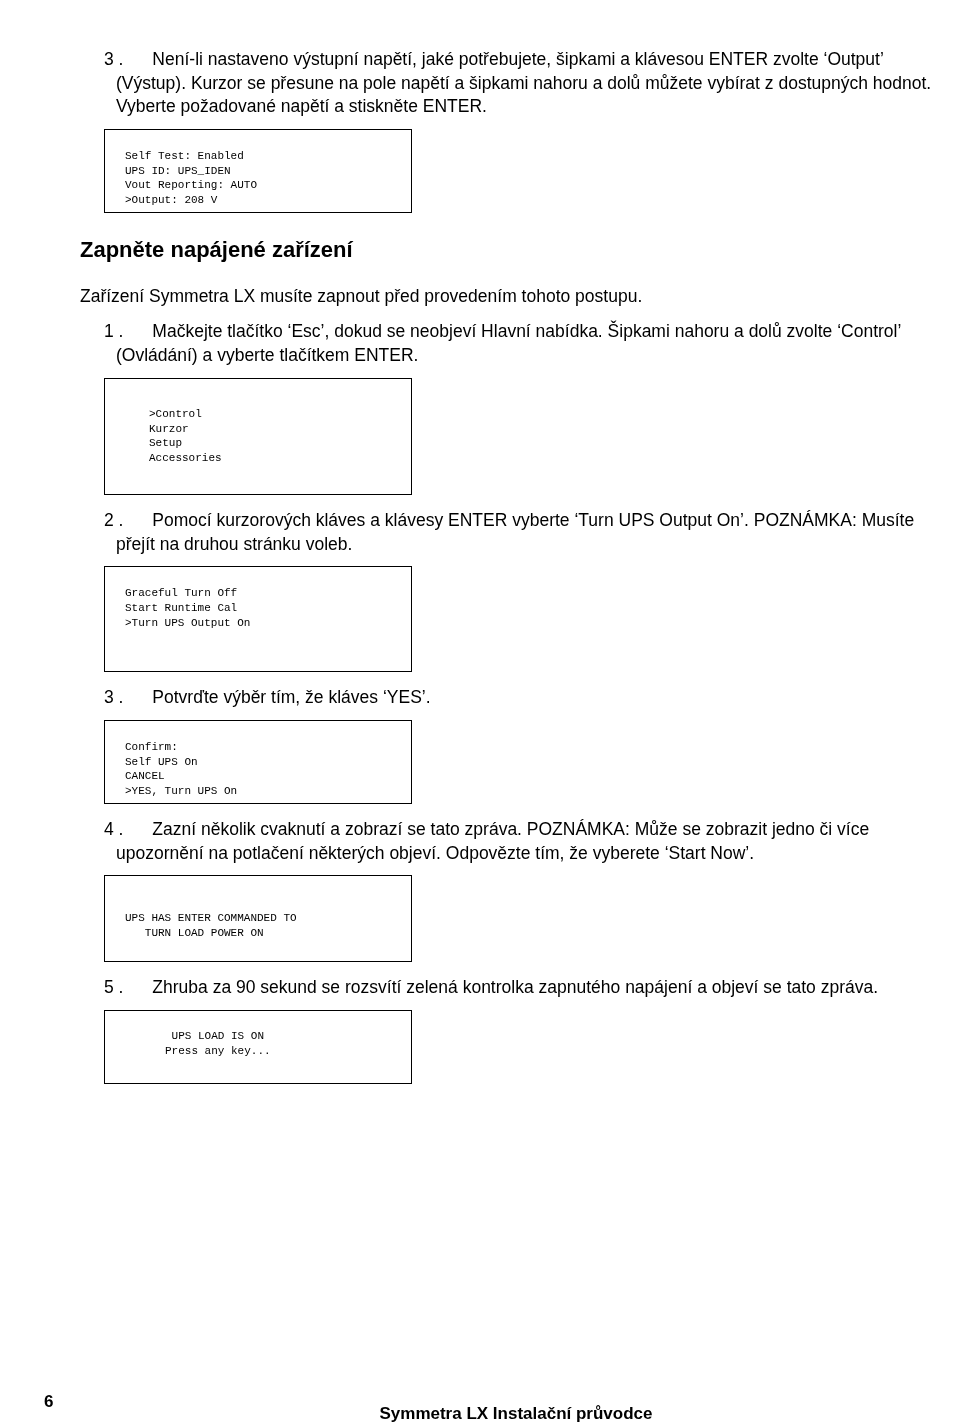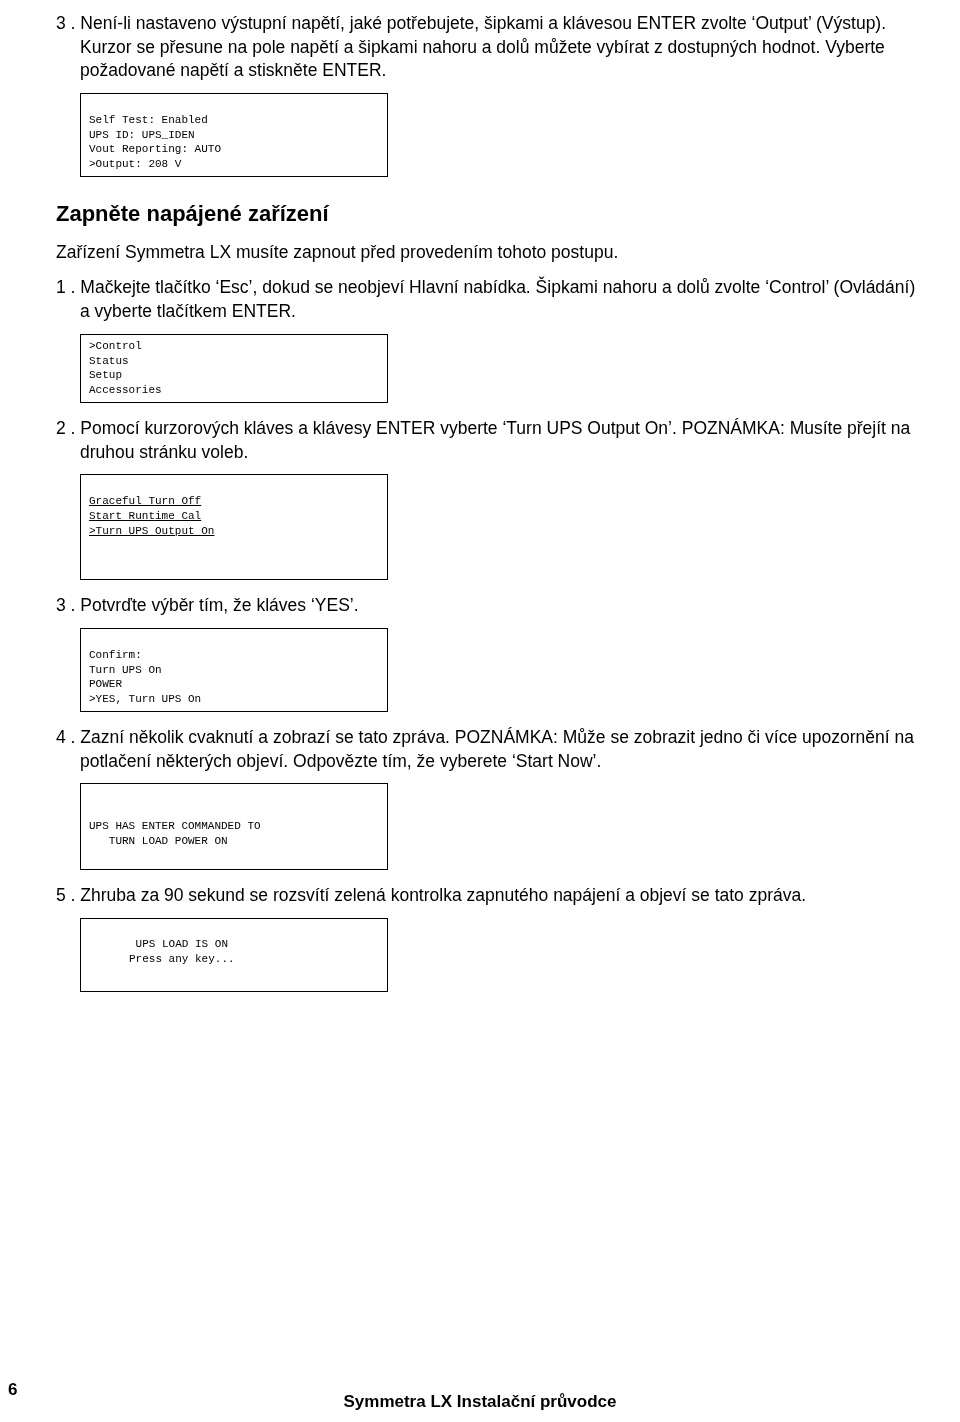--- a/index.html
+++ b/index.html
@@ -1,15 +1,15 @@
 <!DOCTYPE html>
 <html><head>
   <meta charset="utf-8">
   <style>
-    * { box-sizing: border-box; margin: 0; padding: 0; }
+    * { box-sizing: border-box; margin: 12px; padding: 0; }
     body {
       font-family: Arial, Helvetica, sans-serif;
       font-size: 17.5px;
       color: #000;
       background: #fff;
       width: 960px;
       min-height: 1422px;
       padding: 12px 32px 0 56px;
       line-height: 1.35;
       position: relative;
@@ -21,25 +21,25 @@
     .display {
       font-family: "Courier New", Courier, monospace;
       font-size: 11px;
       border: 1px solid #000;
       padding: 4px 8px 4px 8px;
       margin: 8px 0 14px 24px;
       width: 308px;
       line-height: 1.35;
       white-space: pre;
     }
-    .display.tall { height: 106px; text-decoration: underline; }
+    .display.tall { height: 106px; }
     .h2 {
       font-weight: bold;
       font-size: 22px;
-      margin: 22px 0 12px 0;
+      margin: 22px 0 20px 0;
     }
     .subpara { margin: 0 0 12px 0; }
     .cols { display: flex; }
     .col { width: 50%; }
     .footer {
       position: absolute;
       bottom: 8px;
       left: 0;
       width: 960px;
       text-align: center;
@@ -74,21 +74,21 @@
 <div class="h2">Zapněte napájené zařízení</div>
 
 <p class="subpara">Zařízení Symmetra LX musíte zapnout před provedením tohoto postupu.</p>
 
 <div class="ol-item first-para">
   <span class="num">1 .</span>
   <span class="txt">Mačkejte tlačítko ‘Esc’, dokud se neobjeví Hlavní nabídka. Šipkami nahoru a dolů zvolte ‘Control’ (Ovládání) a vyberte tlačítkem ENTER.</span>
 </div>
 
 <div class="display"><div class="cols"><div class="col"><span>&gt;Control</span>
-<span>Status</span>
+<span>Kurzor</span>
 <span>Setup</span>
 <span>Accessories</span></div></div></div>
 
 <div class="ol-item first-para">
   <span class="num">2 .</span>
   <span class="txt">Pomocí kurzorových kláves a klávesy ENTER vyberte ‘Turn UPS Output On’. POZNÁMKA: Musíte přejít na druhou stránku voleb.</span>
 </div>
 
 <div class="display tall">
 <span>Graceful Turn Off</span>
@@ -96,22 +96,22 @@
 <span>&gt;Turn UPS Output On</span>
 </div>
 
 <div class="ol-item first-para">
   <span class="num">3 .</span>
   <span class="txt">Potvrďte výběr tím, že kláves ‘YES’.</span>
 </div>
 
 <div class="display">
 <span>Confirm:</span>
-<span>Turn UPS On</span>
-<span>POWER</span>
+<span>Self UPS On</span>
+<span>CANCEL</span>
 <span>&gt;YES, Turn UPS On</span>
 </div>
 
 <div class="ol-item first-para">
   <span class="num">4 .</span>
   <span class="txt">Zazní několik cvaknutí a zobrazí se tato zpráva. POZNÁMKA: Může se zobrazit jedno či více upozornění na potlačení některých objeví. Odpovězte tím, že vyberete ‘Start Now’.</span>
 </div>
 
 <div class="display d5">
 <span>UPS HAS ENTER COMMANDED TO</span>

